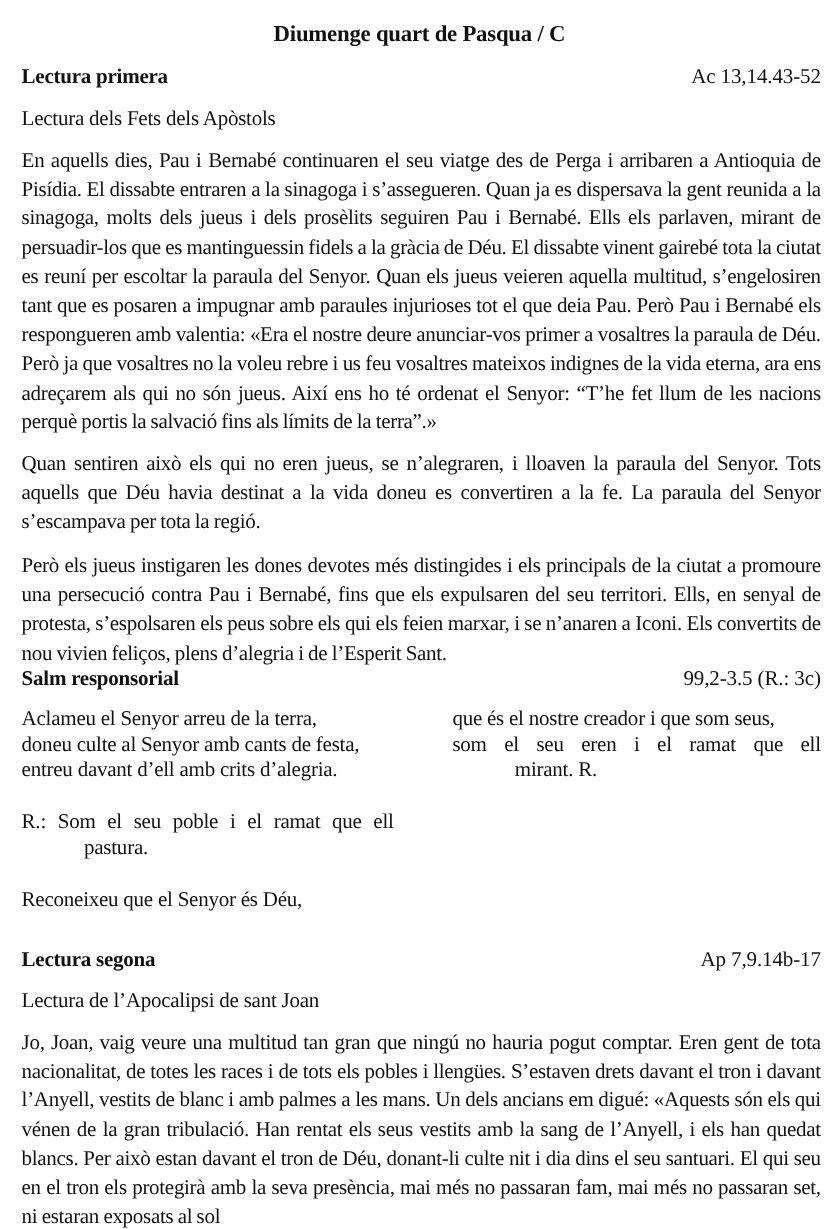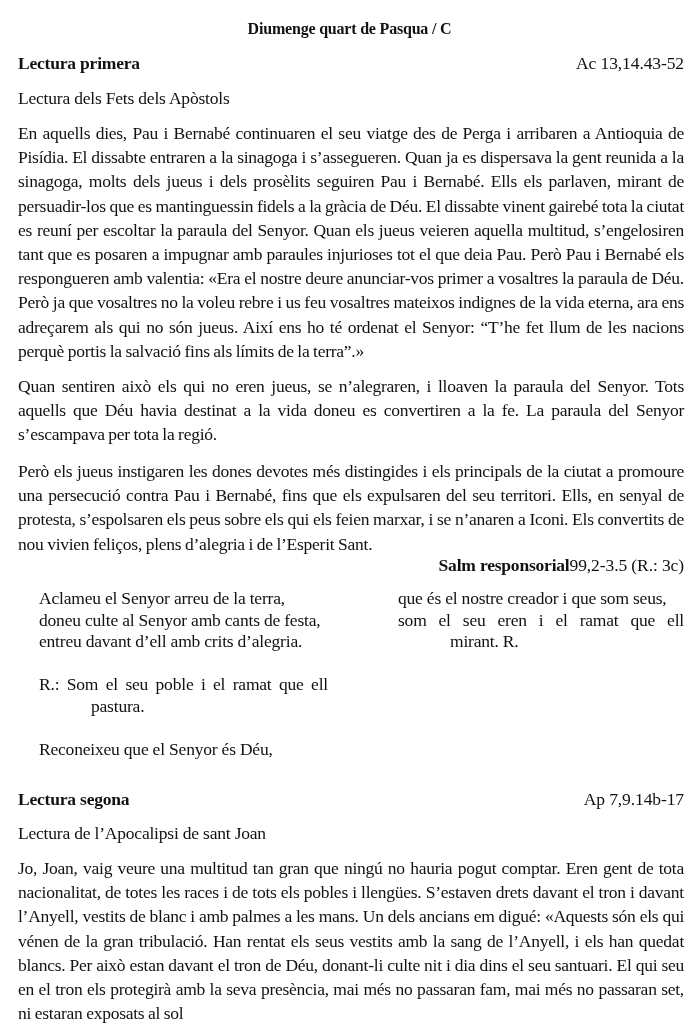--- a/index.html
+++ b/index.html
@@ -21,21 +21,21 @@
     box-sizing: border-box;
     padding: 0 15px 0 18px;
   }
   .doc-title {
     position: absolute;
     top: 17px;
     left: 0;
     width: 699px;
     text-align: center;
     font-weight: bold;
-    font-size: 16px;
+    font-size: 19px;
     line-height: 24px;
     letter-spacing: -0.2px;
   }
   .section-head {
     position: absolute;
     left: 18px;
     right: 15px;
     display: flex;
     justify-content: space-between;
     font-size: 17.5px;
@@ -82,21 +82,20 @@
   .psalm-col.right {
     width: 307px;
   }
   .stanza {
     margin: 0 0 21.6px 0;
   }
   .verse {
     display: block;
     white-space: nowrap;
     letter-spacing: -0.2px;
-    margin-left: 21px;
   }
   .verse.justified {
     white-space: normal;
     text-align: justify;
     text-align-last: justify;
   }
   .verse.indent {
     padding-left: 52px;
   }
 </style>
@@ -110,21 +109,21 @@
   <div class="section-head" style="top:51px;gap:12px;">
     <span class="label">Lectura primera</span>
     <span class="ref">Ac 13,14.43-52</span>
   </div>
   <div class="intro" style="top:86px;">Lectura dels Fets dels Apòstols</div>
 
   <div class="para" style="top:121px;">En aquells dies, Pau i Bernabé continuaren el seu viatge des de Perga i arribaren a Antioquia de Pisídia. El dissabte entraren a la sinagoga i s’assegueren. Quan ja es dispersava la gent reunida a la sinagoga, molts dels jueus i dels prosèlits seguiren Pau i Bernabé. Ells els parlaven, mirant de persuadir-los que es mantinguessin fidels a la gràcia de Déu. El dissabte vinent gairebé tota la ciutat es reuní per escoltar la paraula del Senyor. Quan els jueus veieren aquella multitud, s’engelosiren tant que es posaren a impugnar amb paraules injurioses tot el que deia Pau. Però Pau i Bernabé els respongueren amb valentia: «Era el nostre deure anunciar-vos primer a vosaltres la paraula de Déu. Però ja que vosaltres no la voleu rebre i us feu vosaltres mateixos indignes de la vida eterna, ara ens adreçarem als qui no són jueus. Així ens ho té ordenat el Senyor: “T’he fet llum de les nacions perquè portis la salvació fins als límits de la terra”.»</div>
   <div class="para" style="top:374px;">Quan sentiren això els qui no eren jueus, se n’alegraren, i lloaven la paraula del Senyor. Tots aquells que Déu havia destinat a la vida doneu es convertiren a la fe. La paraula del Senyor s’escampava per tota la regió.</div>
   <div class="para" style="top:459px;">Però els jueus instigaren les dones devotes més distingides i els principals de la ciutat a promoure una persecució contra Pau i Bernabé, fins que els expulsaren del seu territori. Ells, en senyal de protesta, s’espolsaren els peus sobre els qui els feien marxar, i se n’anaren a Iconi. Els convertits de nou vivien feliços, plens d’alegria i de l’Esperit Sant.</div>
 
-  <div class="section-head" style="top:553px;justify-content:flex-end;">
+  <div class="section-head" style="top:553px;">
     <span class="label">Salm responsorial</span>
     <span class="ref">99,2-3.5 (R.: 3c)</span>
   </div>
 
   <div class="psalm">
     <div class="psalm-col">
       <div class="stanza">
         <span class="verse">Aclameu el Senyor arreu de la terra,</span>
         <span class="verse">doneu culte al Senyor amb cants de festa,</span>
         <span class="verse">entreu davant d’ell amb crits d’alegria.</span>

